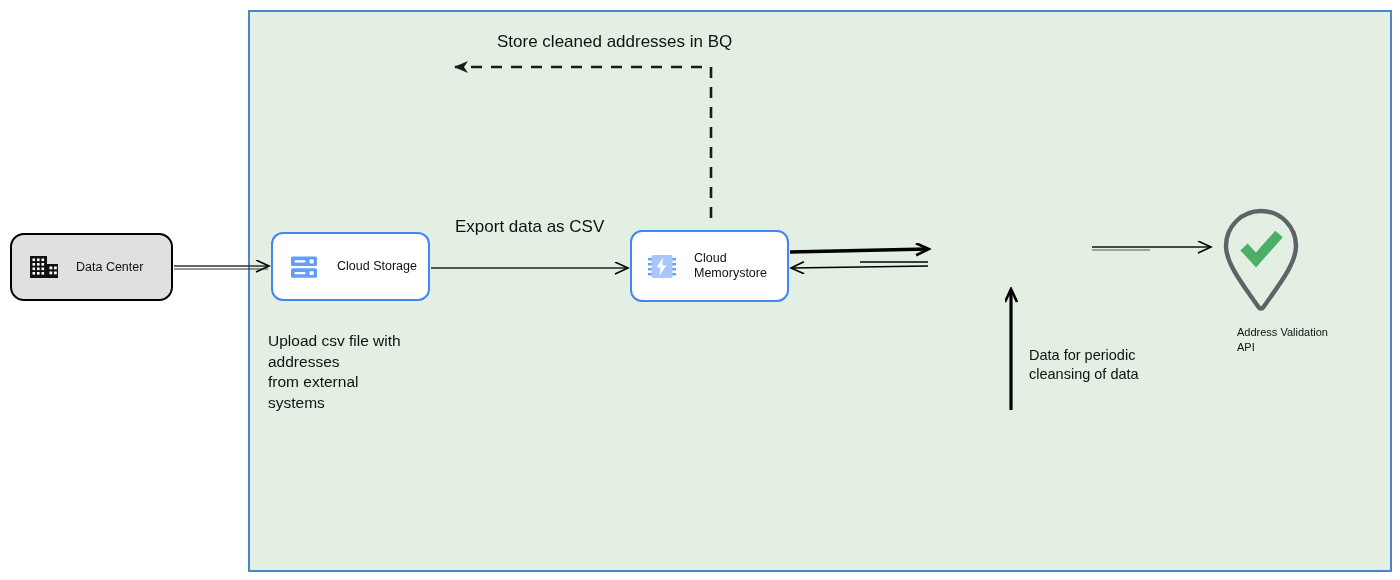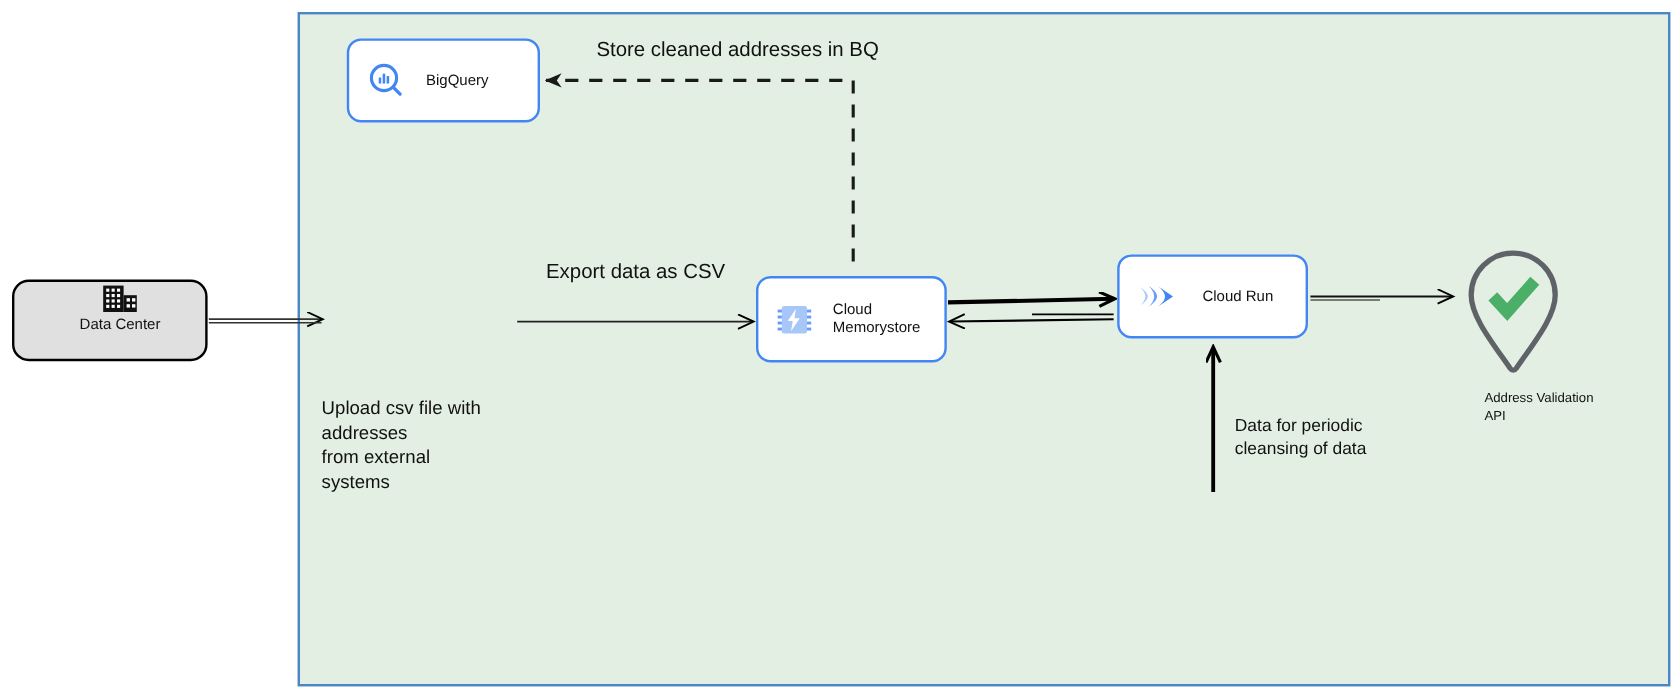--- a/index.html
+++ b/index.html
@@ -17,21 +17,21 @@
   
   .node{
     box-sizing:border-box;background:#ffffff;border:2px solid #4285f4;
     border-radius:12px;display:flex;align-items:center;
   }
   .node .ico{flex:0 0 auto;display:flex;align-items:center;justify-content:center;}
   .node .lbl{font-size:12.5px;color:#111;line-height:1.18;}
 
   .node-datacenter{
     left:10px;top:233px;width:163px;height:68px;
-    background:#e0e0e0;border:2.5px solid #000000;border-radius:14px;flex-direction:column;
+    background:#e0e0e0;border:2.5px solid #000000;border-radius:14px;
   }
   .node-datacenter .lbl{font-size:12.5px;}
 
   .node-bigquery{left:289px;top:32px;width:161px;height:70px;}
   .node-storage{left:271px;top:232px;width:159px;height:69px;}
   .node-memorystore{left:630px;top:230px;width:159px;height:72px;}
   .node-cloudrun{left:931px;top:212px;width:159px;height:70px;}
   .node-scheduler{left:931px;top:412px;width:159px;height:70px;}
 
   
@@ -119,35 +119,34 @@
           <rect x="20.5" y="13.5" width="2.8" height="2.8"></rect>
             <rect x="25" y="13.5" width="2.8" height="2.8"></rect>
           <rect x="20.5" y="18.5" width="2.8" height="2.8"></rect>
             <rect x="25" y="18.5" width="2.8" height="2.8"></rect>
         </g>
       </svg>
     </div>
     <div class="lbl" style="margin-left:17px;">Data Center</div>
   </div>
 
-  <div class="abs node node-bigquery">
+
+  <div class="abs node node-storage">
     <div class="ico" style="margin-left:16px;">
-      <svg width="30" height="30" viewBox="0 0 30 30">
-        <circle cx="13" cy="13" r="10.5" fill="none" stroke="#4285f4" stroke-width="2.6"></circle>
-        <g fill="#4285f4">
-          <rect x="8.6" y="12.6" width="2.1" height="5"></rect>
-          <rect x="11.9" y="9.4" width="2.1" height="8.2"></rect>
-          <rect x="15.2" y="11.4" width="2.1" height="6.2"></rect>
-        </g>
-        <line x1="20.6" y1="20.6" x2="26.4" y2="26.4" stroke="#4285f4" stroke-width="2.8" stroke-linecap="round"></line>
+      <svg width="30" height="28" viewBox="0 0 30 28">
+        <rect x="2" y="3.5" width="26" height="9.6" rx="1.6" fill="#669df6"></rect>
+        <rect x="2" y="15.2" width="26" height="9.6" rx="1.6" fill="#669df6"></rect>
+        <rect x="5.5" y="7.2" width="11" height="2.4" rx="1" fill="#ffffff"></rect>
+        <rect x="5.5" y="18.9" width="11" height="2.4" rx="1" fill="#ffffff"></rect>
+        <rect x="20.5" y="6.6" width="4.2" height="3.8" rx="0.8" fill="#ffffff"></rect>
+        <rect x="20.5" y="18.3" width="4.2" height="3.8" rx="0.8" fill="#ffffff"></rect>
       </svg>
     </div>
-    <div class="lbl" style="margin-left:18px;">BigQuery</div>
+    <div class="lbl" style="margin-left:18px;">Cloud Storage</div>
   </div>
-
 
   <div class="abs node node-memorystore">
     <div class="ico" style="margin-left:15px;">
       <svg width="30" height="30" viewBox="0 0 30 30">
         <g fill="#669df6">
           <rect x="1" y="7" width="4" height="2.4"></rect>
             <rect x="1" y="12" width="4" height="2.4"></rect>
           <rect x="1" y="17" width="4" height="2.4"></rect>
             <rect x="1" y="22" width="4" height="2.4"></rect>
           <rect x="25" y="7" width="4" height="2.4"></rect>
@@ -156,30 +155,20 @@
             <rect x="25" y="22" width="4" height="2.4"></rect>
         </g>
         <rect x="4.5" y="4" width="21" height="23" rx="2" fill="#a7c7f9"></rect>
         <path d="M16.2,6.5 L9.5,16.6 L13.6,16.6 L12.2,25 L19.5,14.2 L15.1,14.2 Z" fill="#ffffff"></path>
       </svg>
     </div>
     <div class="lbl" style="margin-left:17px;white-space:pre-line;">Cloud
 Memorystore</div>
   </div>
 
-  <div class="abs node node-cloudrun">
-    <div class="ico" style="margin-left:15px;">
-      <svg width="34" height="30" viewBox="0 0 34 30">
-        <path d="M2,7 C6.5,10.5 8.5,12.6 8.5,15 C8.5,17.4 6.5,19.5 2,23 C5.2,19.6 6.3,17.3 6.3,15 C6.3,12.7 5.2,10.4 2,7 Z" fill="#aecbfa"></path>
-        <path d="M9,6 C14,10 16.2,12.5 16.2,15 C16.2,17.5 14,20 9,24 C12.6,20.2 13.8,17.4 13.8,15 C13.8,12.6 12.6,9.8 9,6 Z" fill="#669df6"></path>
-        <path d="M17,6.5 L29.5,15 L17,23.5 C21.5,19.8 22.8,17.3 22.8,15 C22.8,12.7 21.5,10.2 17,6.5 Z" fill="#4285f4"></path>
-      </svg>
-    </div>
-    <div class="lbl" style="margin-left:20px;">Cloud Run</div>
-  </div>
 
 
   <div class="abs" style="left:1220px;top:206px;">
     <svg width="82" height="110" viewBox="0 0 82 110">
       <path d="M41,5 C21.5,5 6,20.5 6,40 C6,58 24,80 38.5,101 C39.8,103 42.2,103 43.5,101 C58,80 76,58 76,40 C76,20.5 60.5,5 41,5 Z" fill="none" stroke="#5f6368" stroke-width="4.4" stroke-linejoin="round"></path>
       <path d="M24,41 L36,54 L59,28" fill="none" stroke="#4caf67" stroke-width="10" stroke-linecap="butt" stroke-linejoin="miter"></path>
     </svg>
   </div>
   <div class="abs txt t-ava" style="white-space:pre-line;">Address Validation
 API</div>

